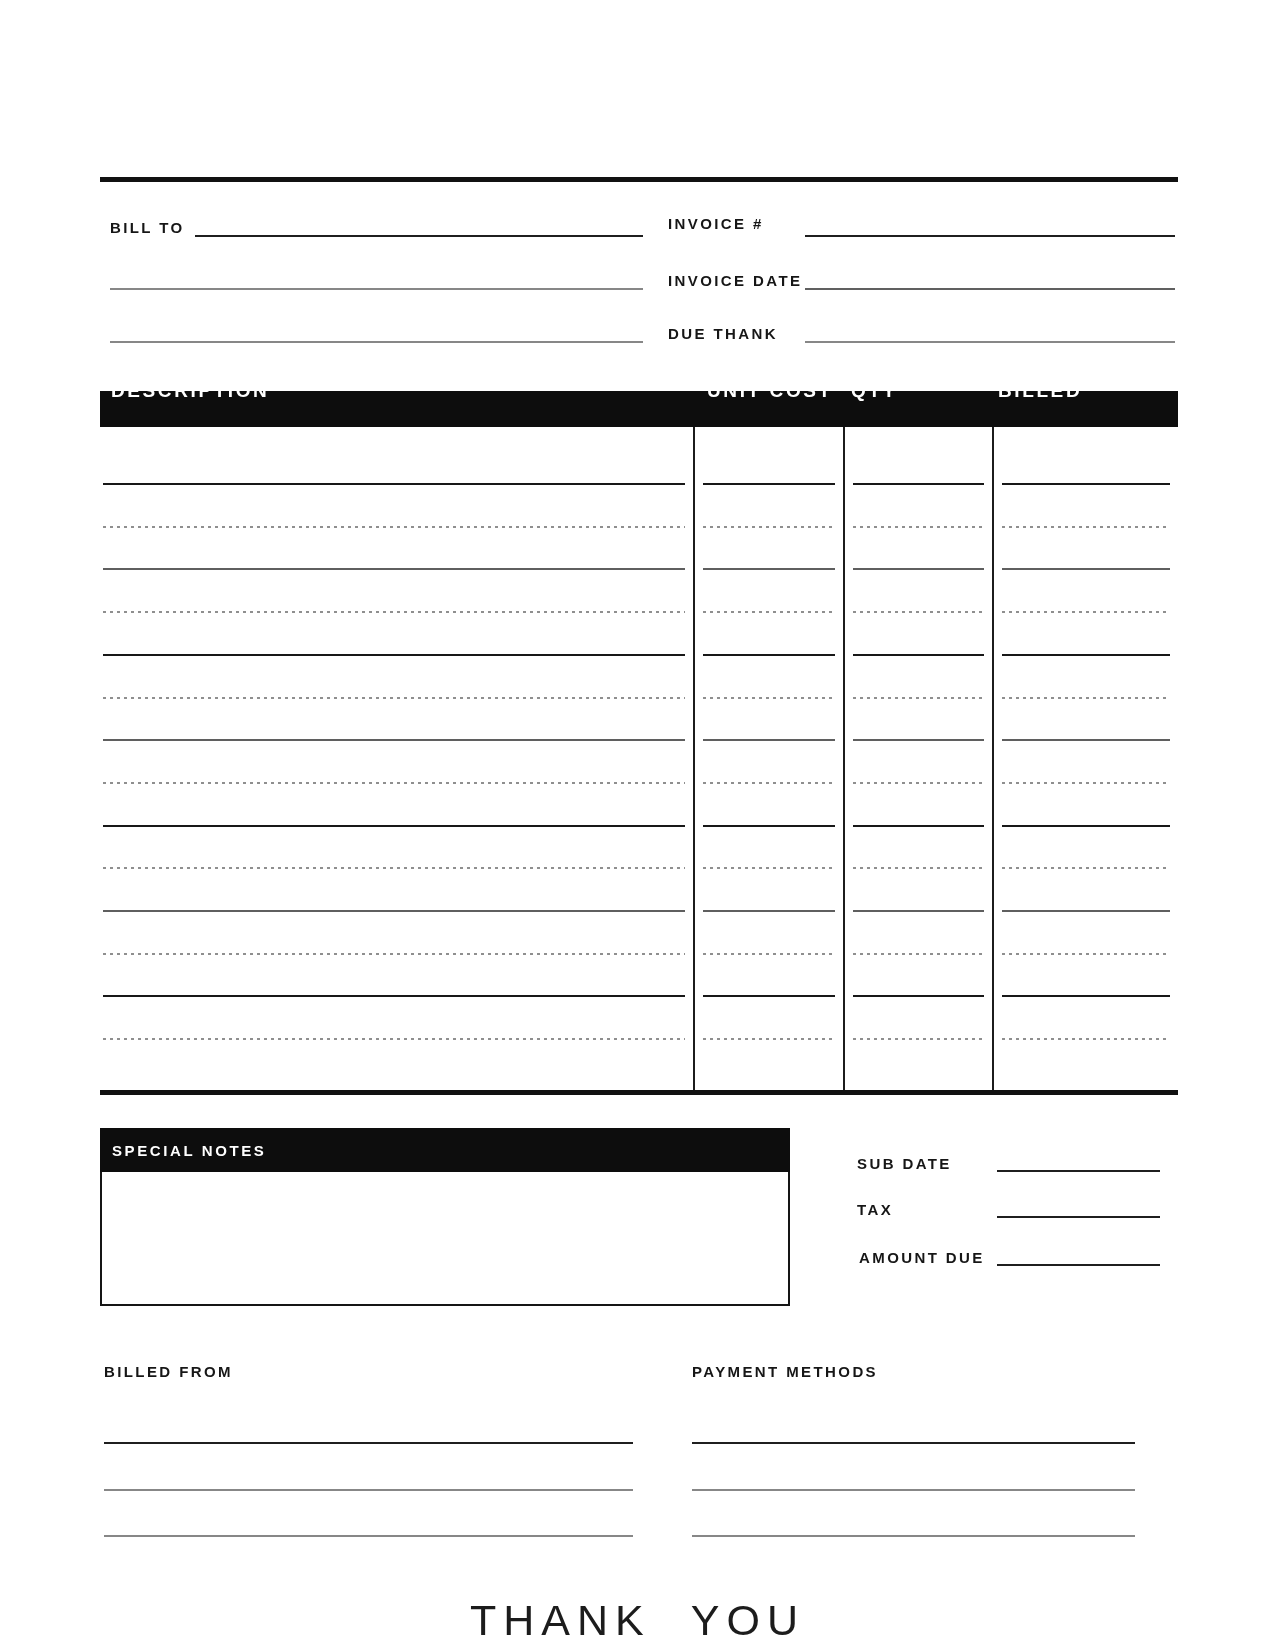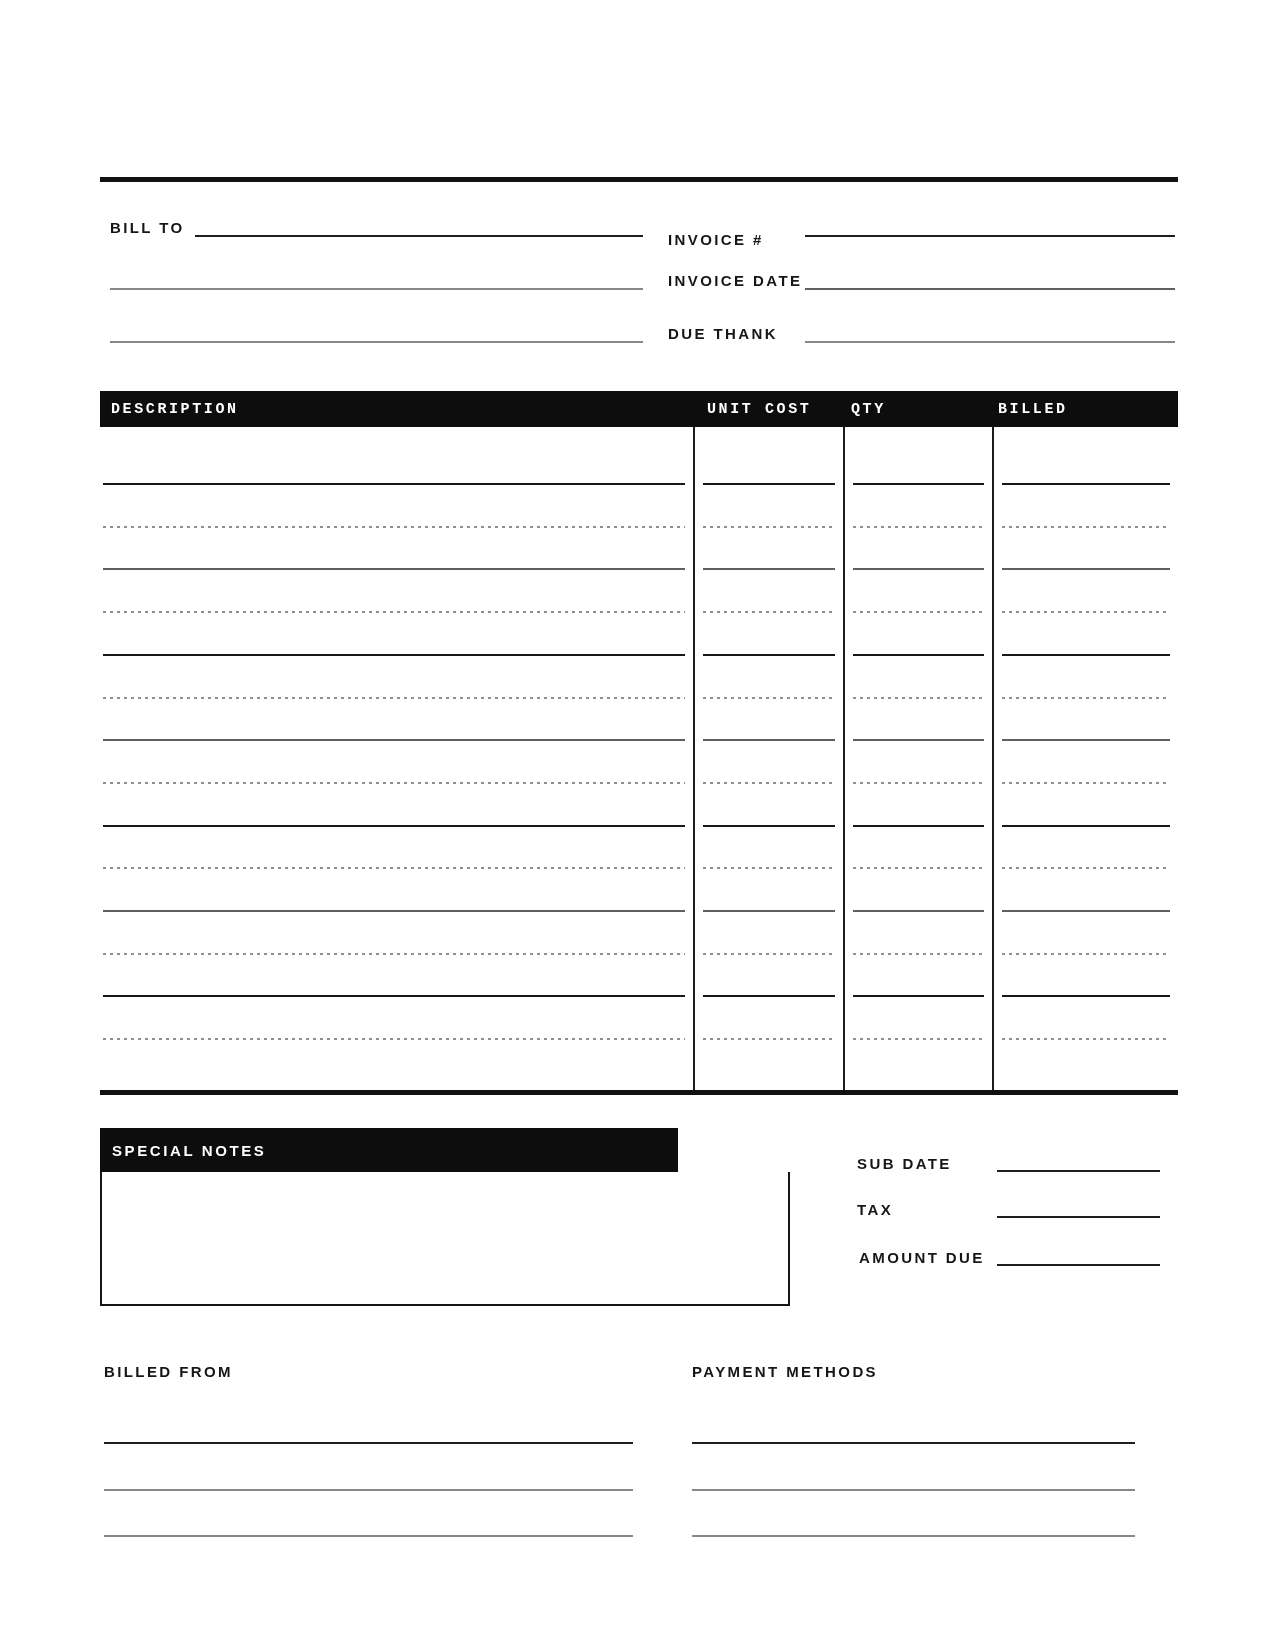--- a/index.html
+++ b/index.html
@@ -14,49 +14,49 @@
   .table-bottom-rule{left:100px;top:1090px;width:1078px;height:5px;}
 
   .lbl{position:absolute;font-size:15px;font-weight:700;letter-spacing:2.4px;color:#161616;white-space:nowrap;}
 
   .line{position:absolute;}
   .l-black{height:1.6px;background:#1f1f1f;}
   .l-dgray{height:2px;background:#606060;}
   .l-gray{height:2px;background:#878787;}
 
   .thead{position:absolute;left:100px;top:391px;width:1078px;height:36px;background:#0d0d0d;}
-  .th{position:absolute;top:401px;font-size:15px;font-weight:700;letter-spacing:2.6px;color:#ffffff;white-space:nowrap;font-family:Liberation Mono, monospace;}
+  .th{position:absolute;top:380px;font-size:19px;font-weight:700;letter-spacing:2.6px;color:#ffffff;white-space:nowrap;}
 
   .vline{position:absolute;top:427px;height:665px;width:1.6px;background:#1c1c1c;}
 
   .iline{position:absolute;}
   .iline.solid{height:1.6px;background:#181818;}
   .iline.solid.alt{height:2px;background:#5f5f5f;}
   .iline.dashed{height:2px;background:repeating-linear-gradient(90deg,#8f8f8f 0 3px,transparent 3px 7px);}
 
-  .notes-bar{position:absolute;left:100px;top:1128px;width:578px;height:44px;background:#0d0d0d;}
+  .notes-bar{position:absolute;left:100px;top:1128px;width:690px;height:44px;background:#0d0d0d;}
   .notes-bar .lbl-in{position:absolute;left:12px;top:14px;font-size:15px;font-weight:700;letter-spacing:2.6px;color:#fff;white-space:nowrap;}
   .notes-body{position:absolute;left:100px;top:1172px;width:686px;height:132px;border:2px solid #151515;border-top:none;}
 
   .thankyou{position:absolute;left:0;top:1596px;width:1275px;text-align:center;
             font-size:43px;font-weight:400;letter-spacing:7px;word-spacing:22px;color:#1c1c1c;}
 </style>
 </head>
 <body>
 
 <div class="page">
 
   <div class="rule top-rule"></div>
 
   <span class="lbl" style="left:110px;top:219px">BILL TO</span>
   <div class="line l-black" style="left:195px;top:235px;width:448px"></div>
   <div class="line l-gray" style="left:110px;top:288px;width:533px"></div>
   <div class="line l-gray" style="left:110px;top:341px;width:533px"></div>
 
-  <span class="lbl" style="left:668px;top:231px">INVOICE #</span>
+  <span class="lbl" style="left:668px;top:215px">INVOICE #</span>
   <div class="line l-black" style="left:805px;top:235px;width:370px"></div>
 
   <span class="lbl" style="left:668px;top:272px">INVOICE DATE</span>
   <div class="line l-dgray" style="left:805px;top:288px;width:370px"></div>
 
   <span class="lbl" style="left:668px;top:325px">DUE THANK</span>
   <div class="line l-gray" style="left:805px;top:341px;width:370px"></div>
 
   <div class="thead"></div>
   <span class="th" style="left:111px">DESCRIPTION</span>
@@ -146,14 +146,15 @@
   <span class="lbl" style="left:104px;top:1363px">BILLED FROM</span>
   <div class="line l-black" style="left:104px;top:1442px;width:529px"></div>
   <div class="line l-gray" style="left:104px;top:1489px;width:529px"></div>
   <div class="line l-gray" style="left:104px;top:1535px;width:529px"></div>
 
   <span class="lbl" style="left:692px;top:1363px">PAYMENT METHODS</span>
   <div class="line l-black" style="left:692px;top:1442px;width:443px"></div>
   <div class="line l-gray" style="left:692px;top:1489px;width:443px"></div>
   <div class="line l-gray" style="left:692px;top:1535px;width:443px"></div>
 
+  <div class="thankyou">THANK YOU</div>
 
 </div>
 
 </body></html>

